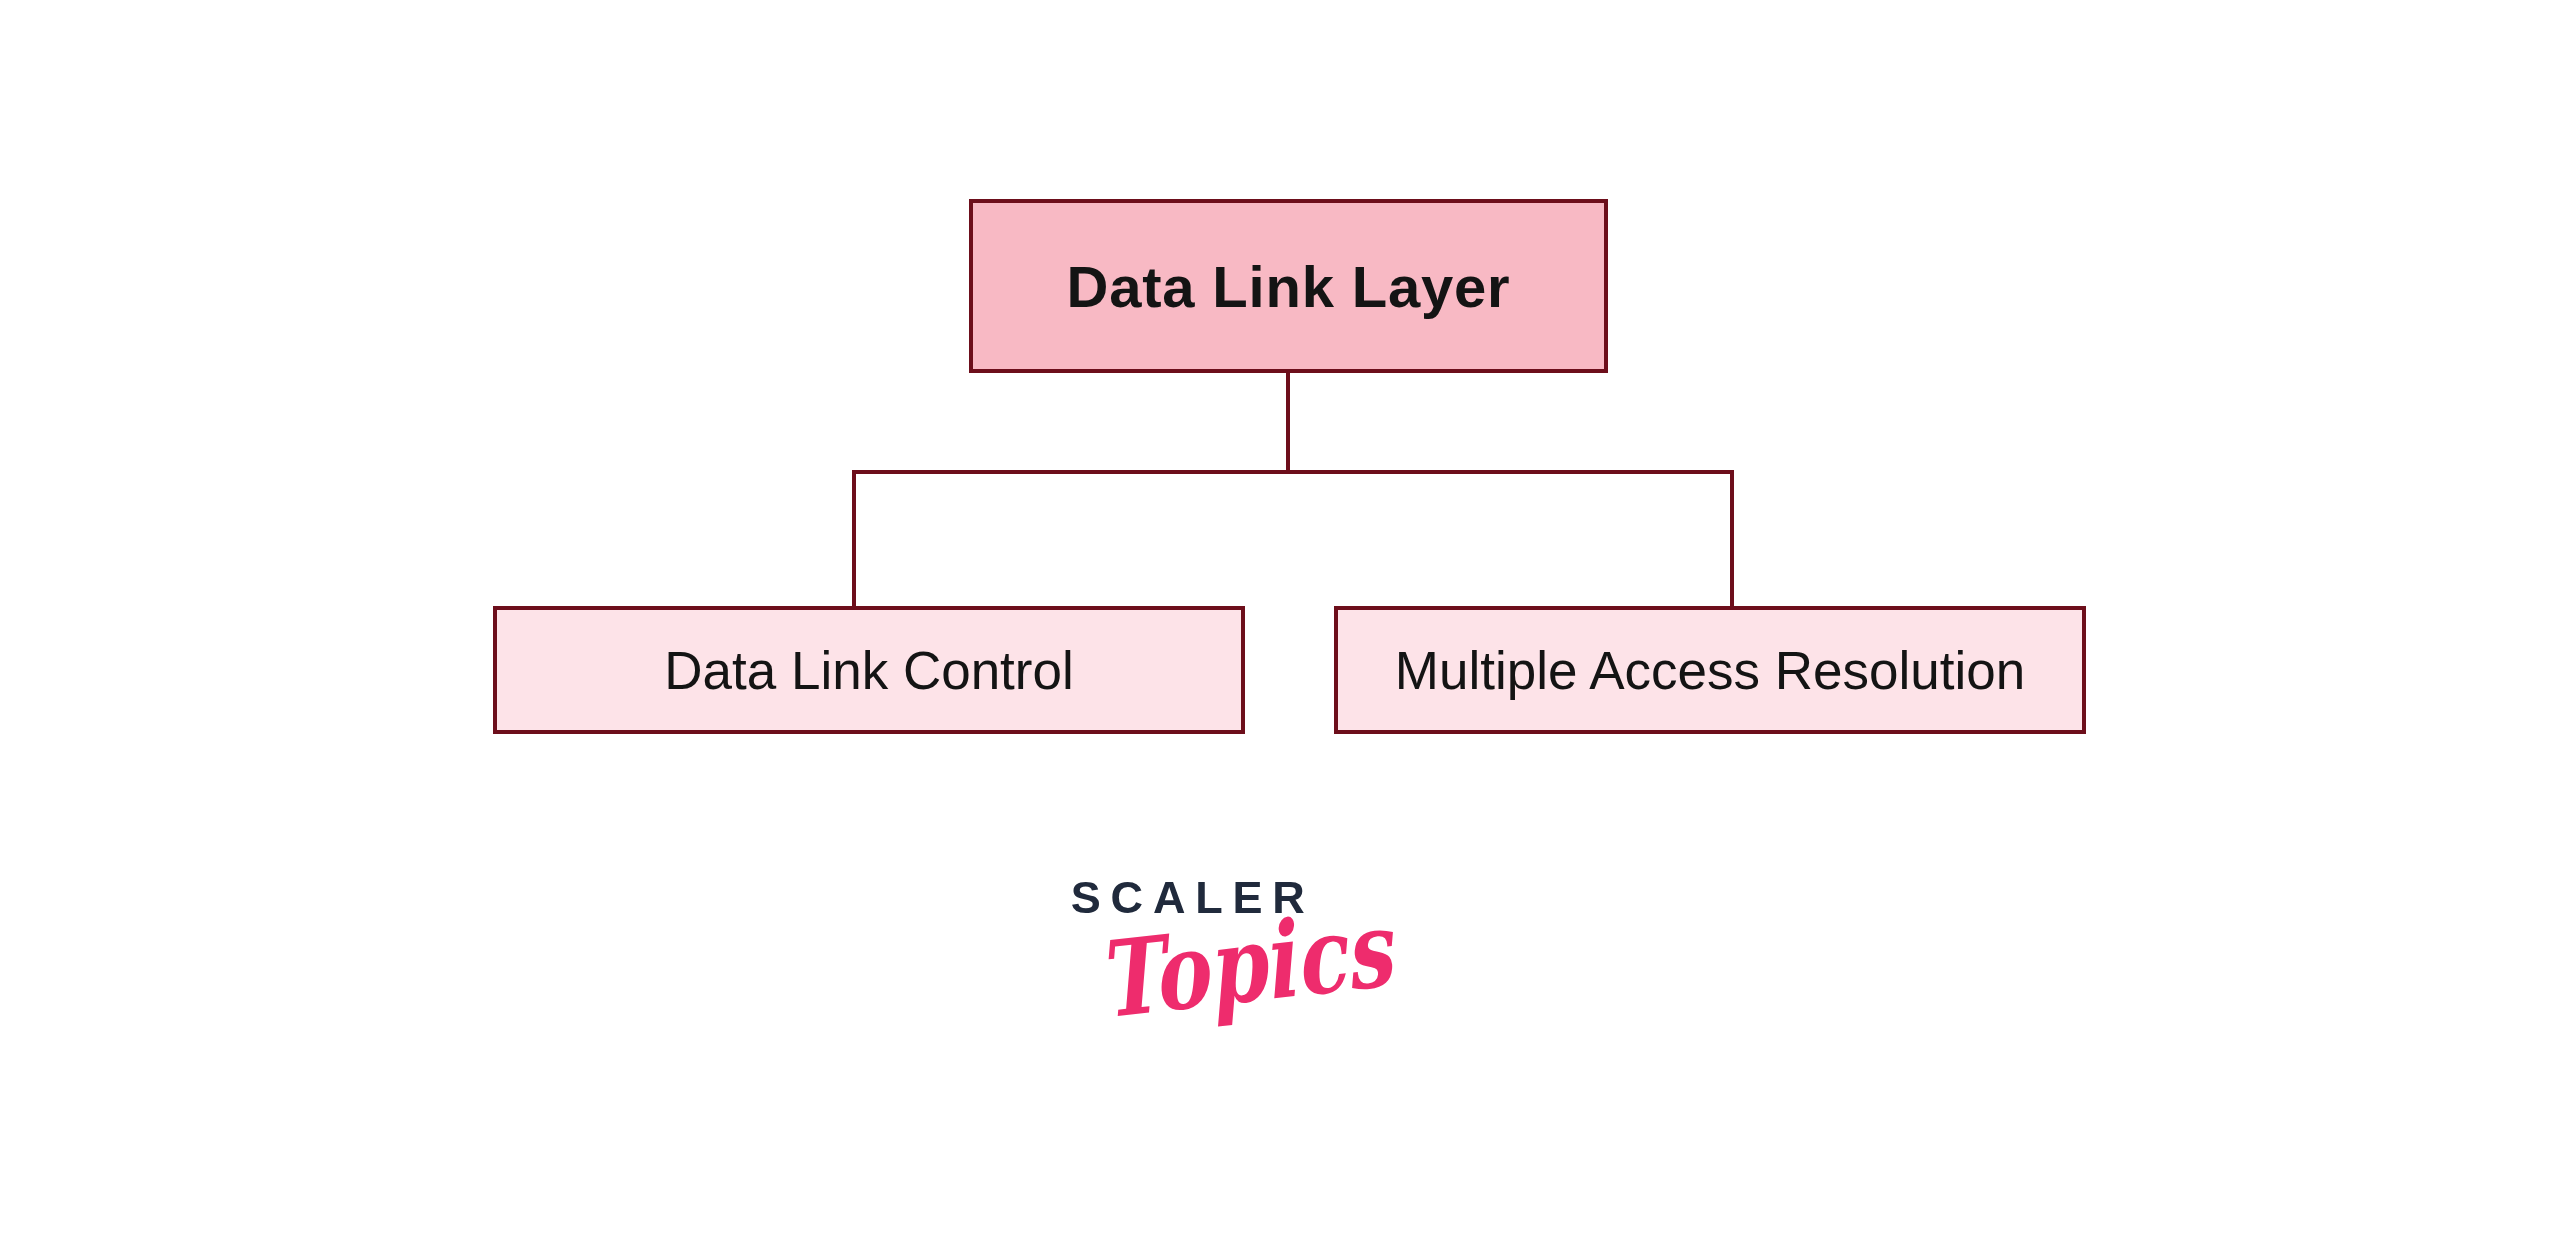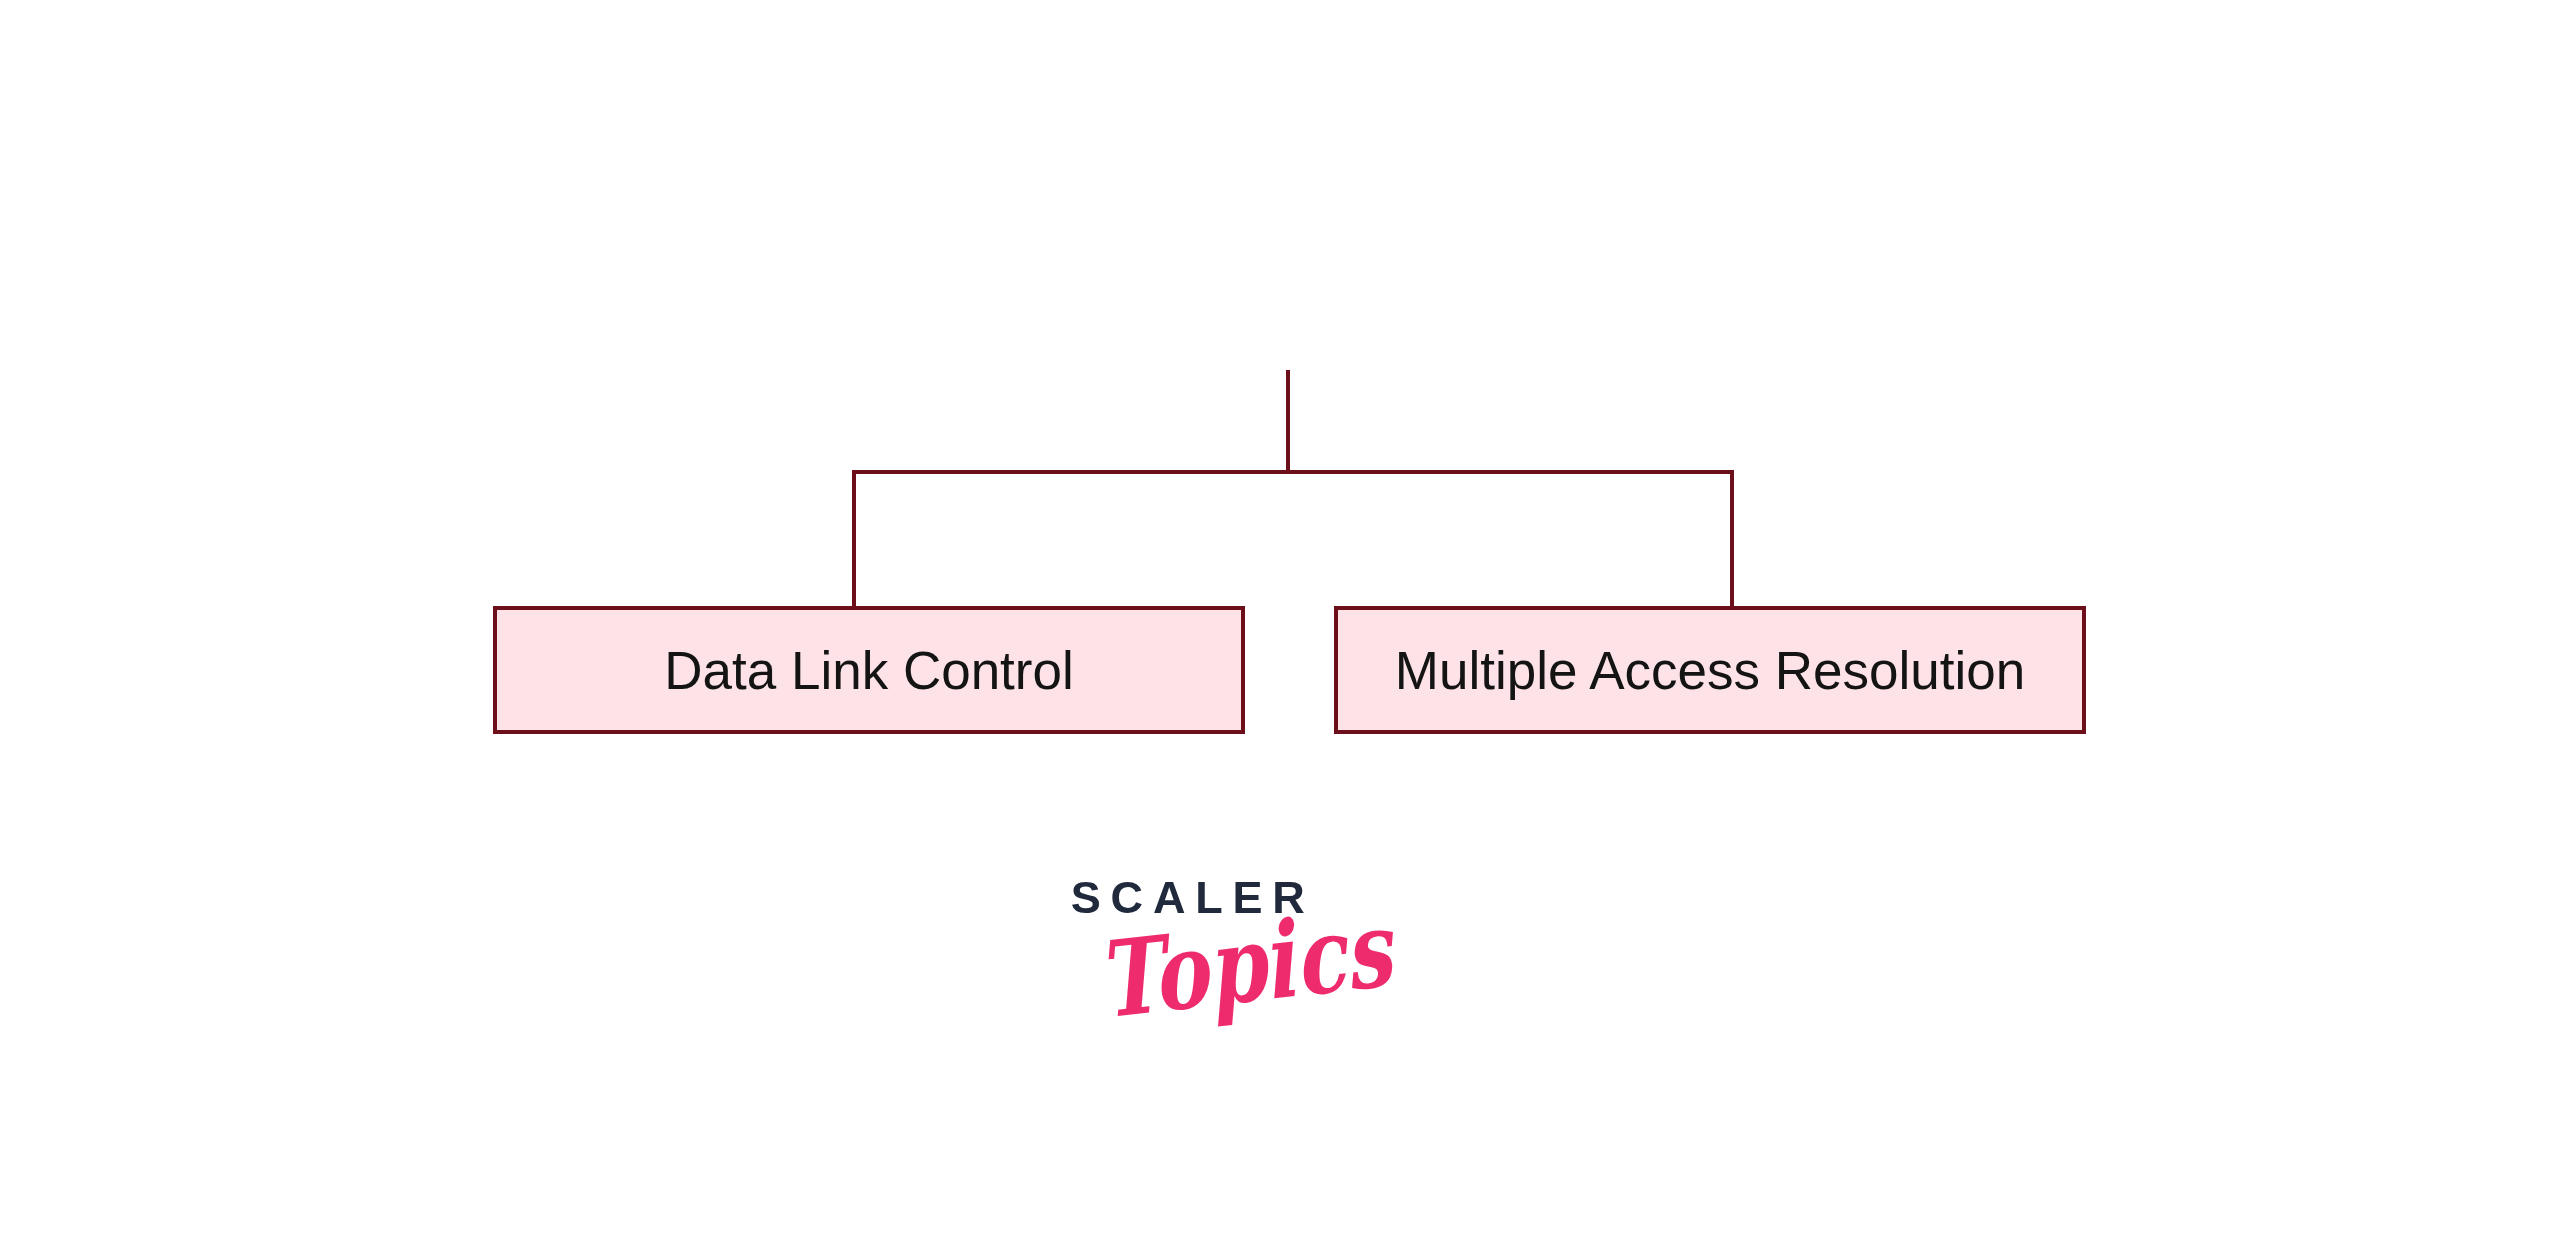--- a/index.html
+++ b/index.html
@@ -80,20 +80,23 @@
     color: var(--brand_pink, #ee2c6d);
     transform: scaleX(0.78) rotate(-5deg);
     transform-origin: center top;
   }
 </style>
 </head>
 <body>
 
 <div class="canvas">
 
+  <div class="box root">
+    <span>Data Link Layer</span>
+  </div>
 
   <div class="connector stem"></div>
   <div class="connector hbar"></div>
   <div class="connector drop-left"></div>
   <div class="connector drop-right"></div>
 
   <div class="box child left">
     <span>Data Link Control</span>
   </div>
 

